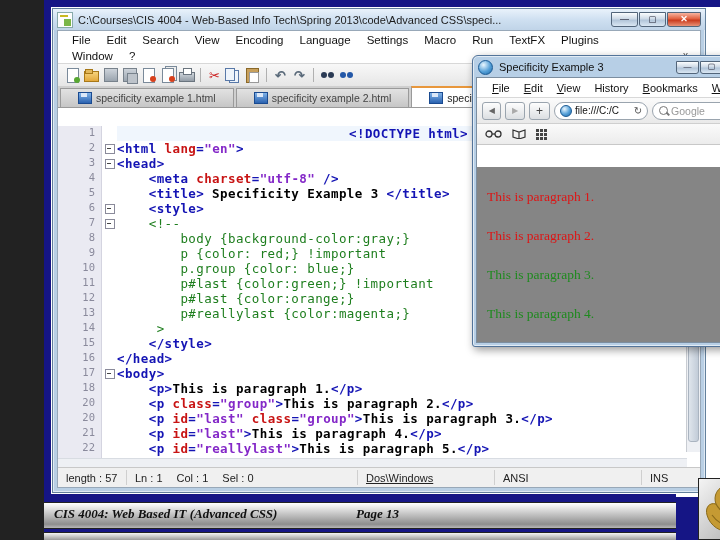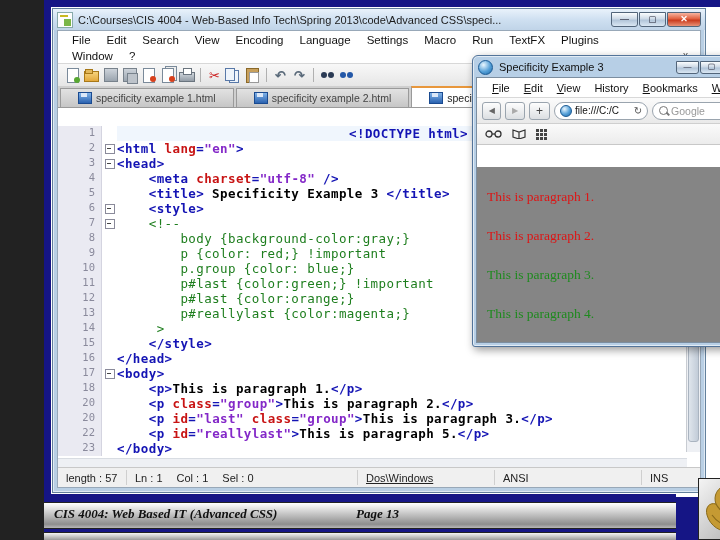--- a/index.html
+++ b/index.html
@@ -303,20 +303,25 @@
           </div>
           <div class="cl">
             <span class="ln">20</span>
             <span class="fd"></span>
             <span class="cd"><span class="tk-t">    &lt;p </span><span class="tk-a">class</span><span class="tk-t">=</span><span class="tk-v">"group"</span><span class="tk-t">&gt;</span><span class="tk-x">This is paragraph 2.</span><span class="tk-t">&lt;/p&gt;</span></span>
           </div>
           <div class="cl">
             <span class="ln">20</span>
             <span class="fd"></span>
             <span class="cd"><span class="tk-t">    &lt;p </span><span class="tk-a">id</span><span class="tk-t">=</span><span class="tk-v">"last"</span><span class="tk-t"> </span><span class="tk-a">class</span><span class="tk-t">=</span><span class="tk-v">"group"</span><span class="tk-t">&gt;</span><span class="tk-x">This is paragraph 3.</span><span class="tk-t">&lt;/p&gt;</span></span>
+          </div>
+          <div class="cl">
+            <span class="ln">21</span>
+            <span class="fd"></span>
+            <span class="cd"><span class="tk-t">    &lt;p </span><span class="tk-a">id</span><span class="tk-t">=</span><span class="tk-v">"last"</span><span class="tk-t">&gt;</span><span class="tk-x">This is paragraph 4.</span><span class="tk-t">&lt;/p&gt;</span></span>
           </div>
           <div class="cl">
             <span class="ln">22</span>
             <span class="fd"></span>
             <span class="cd"><span class="tk-t">    &lt;p </span><span class="tk-a">id</span><span class="tk-t">=</span><span class="tk-v">"reallylast"</span><span class="tk-t">&gt;</span><span class="tk-x">This is paragraph 5.</span><span class="tk-t">&lt;/p&gt;</span></span>
           </div>
           <div class="cl">
             <span class="ln">23</span>
             <span class="fd"></span>
             <span class="cd"><span class="tk-t">&lt;/body&gt;</span></span>

